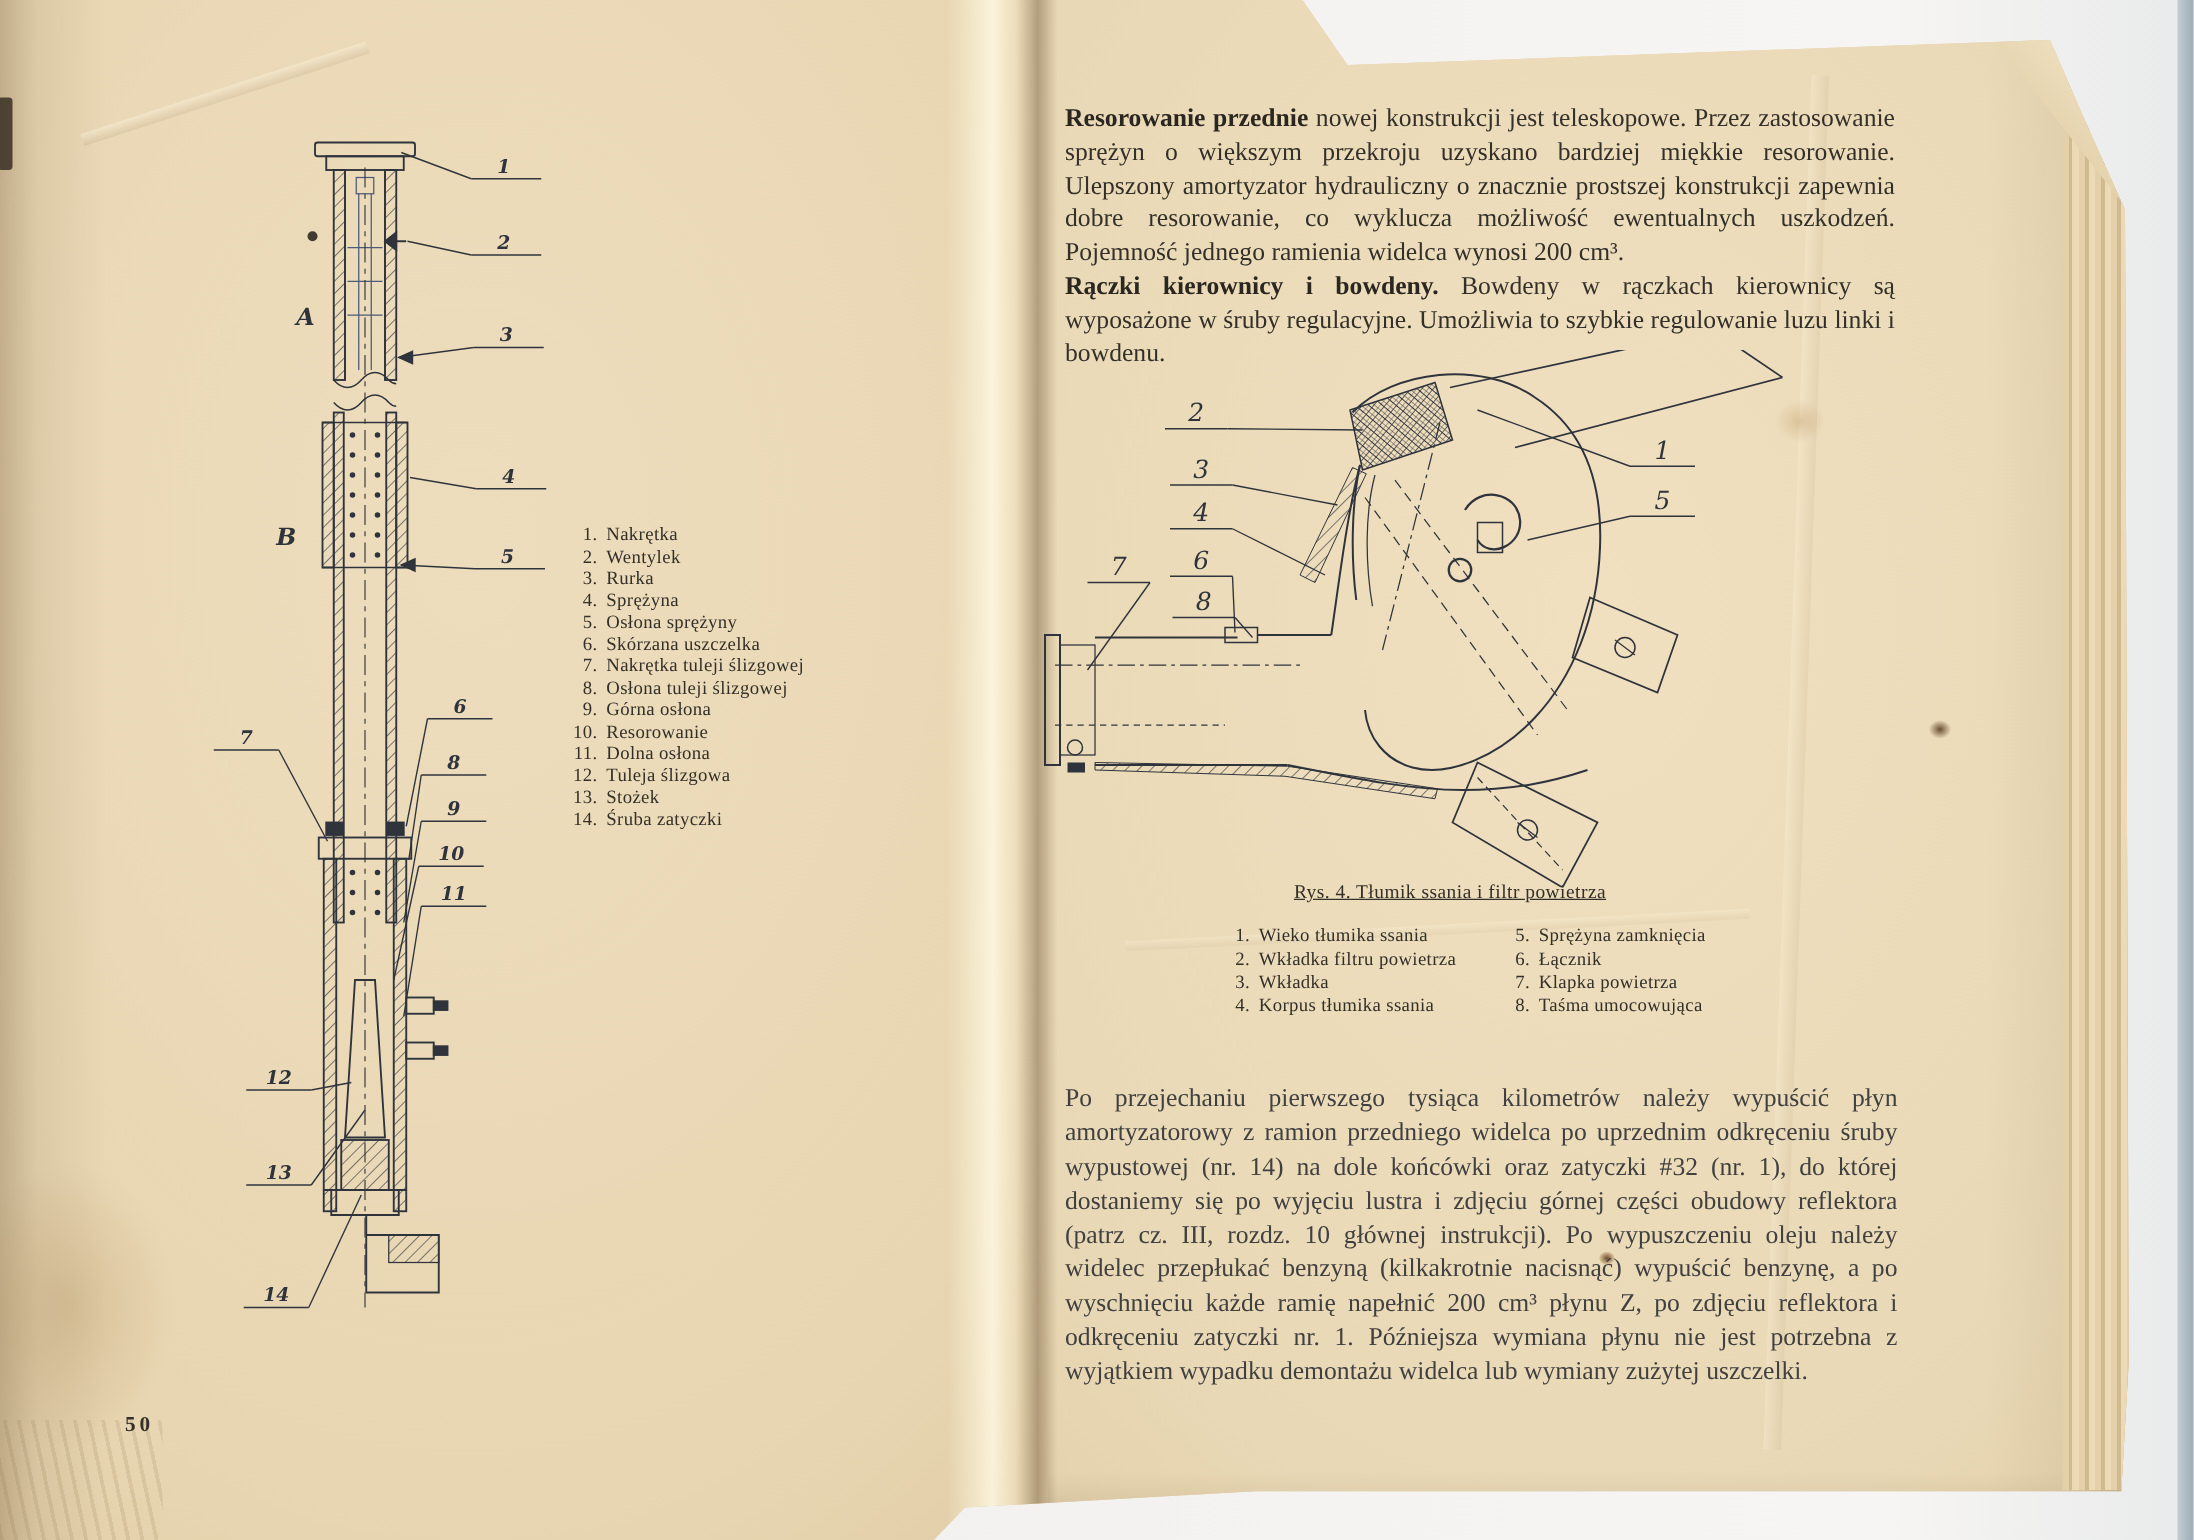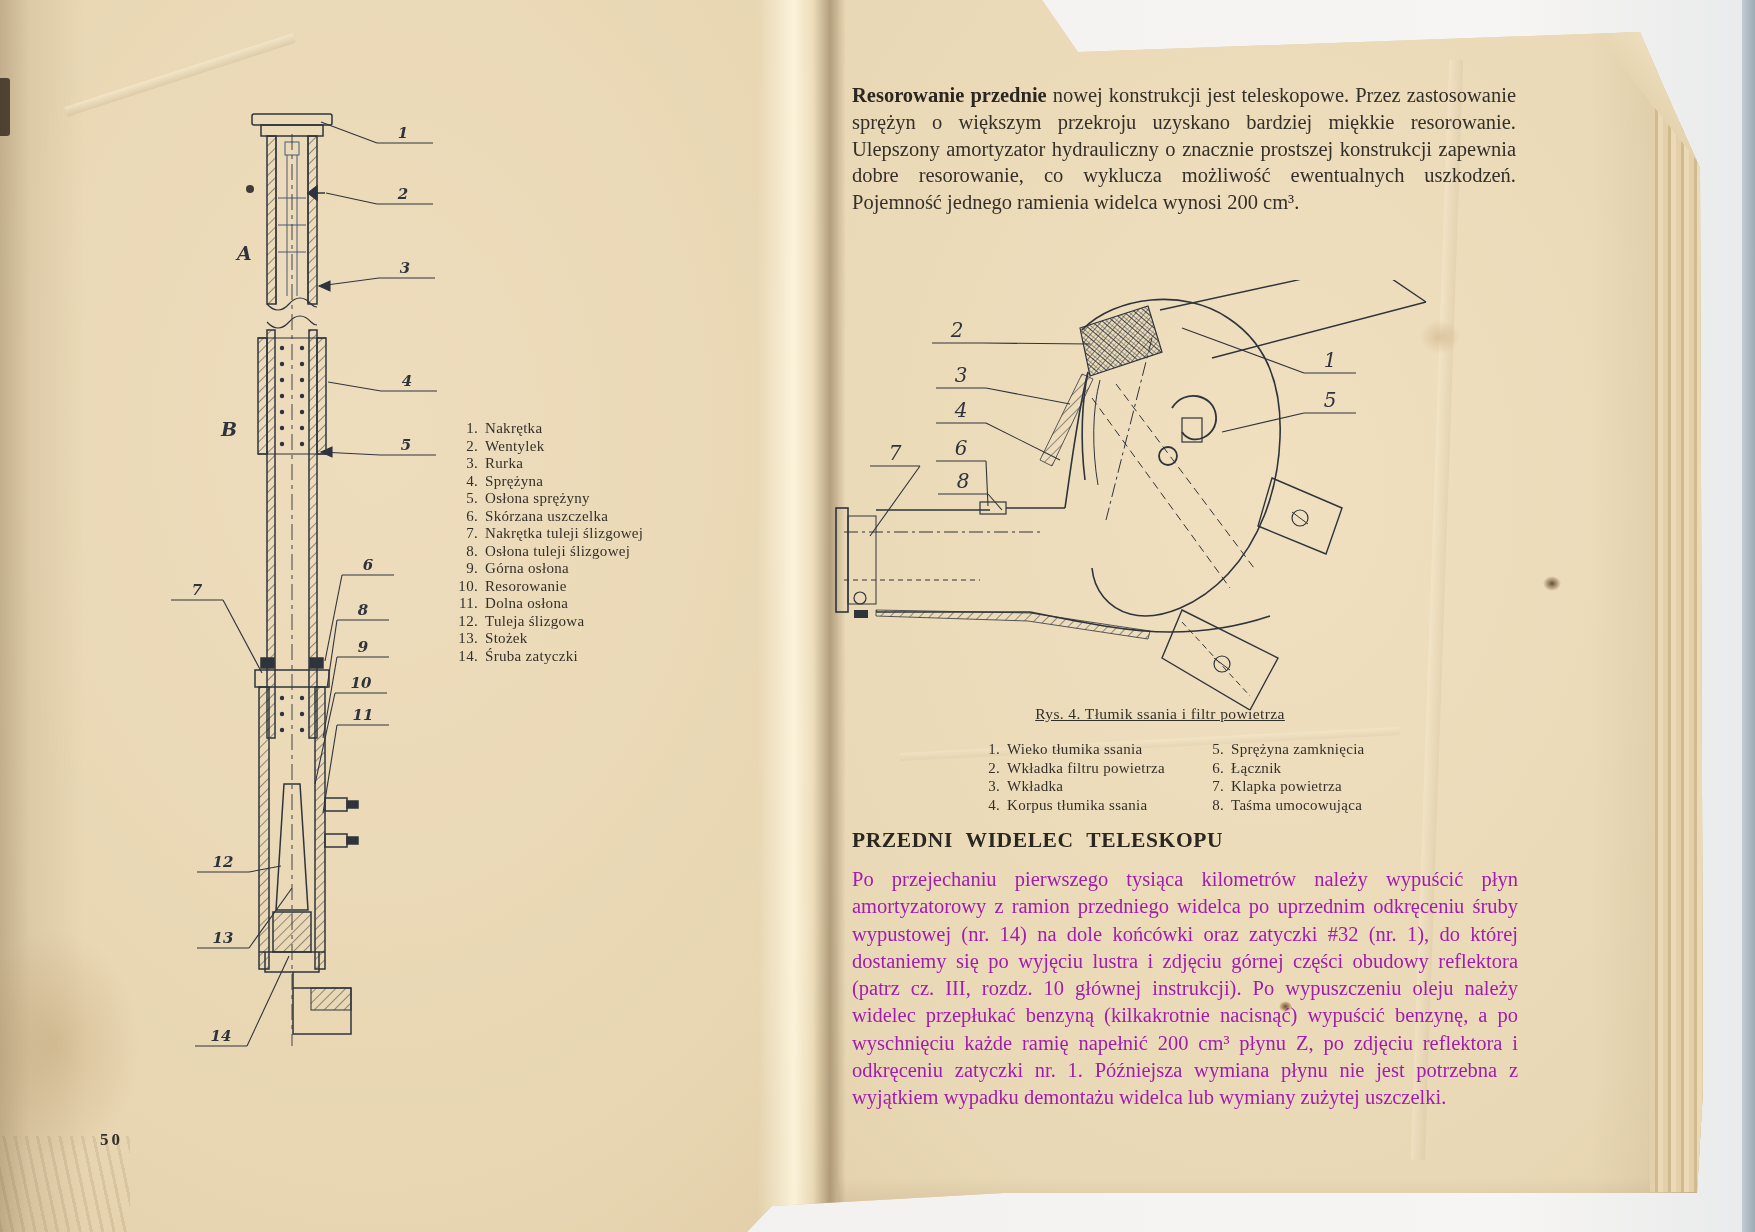--- a/index.html
+++ b/index.html
@@ -82,21 +82,21 @@
     font-size:15px; line-height:18.6px; color:#33302a; letter-spacing:.3px; }
   .parts4col li { display:flex; }
   .parts4col .pn { width:18px; text-align:right; margin-right:7px; }
   .p4c1 { left:982px; }
   .p4c2 { left:1206px; }
 
   .heading { position:absolute; left:852px; top:828px; font-size:21.5px; font-weight:bold;
     letter-spacing:.6px; word-spacing:7px; color:#2a2620; }
 
   .para3 { position:absolute; left:852px; top:866px; width:666px;
-    font-size:20.5px; line-height:27.3px; text-align:justify; color:#a21caf; }
+    font-size:20.5px; line-height:27.3px; text-align:justify; color:#404040; }
 
   text { font-family:"DejaVu Serif","Liberation Serif",serif; }
 </style>
 </head>
 <body>
 
 <div class="scene">
 
   <div class="scan-strip"></div>
 
@@ -307,20 +307,21 @@
           <span class="pn">14.</span>
           <span>Śruba zatyczki</span>
         </li>
     </ol>
 
 
     <div class="pageno">50</div>
 
     <div class="bodytext">
       <p><b>Resorowanie przednie</b><span> nowej konstrukcji jest teleskopowe. Przez zastosowanie sprężyn o większym przekroju uzyskano bardziej miękkie resorowanie. Ulepszony amortyzator hydrauliczny o znacznie prostszej konstrukcji zapewnia dobre resorowanie, co wyklucza możliwość ewentualnych uszkodzeń. Pojemność jednego ramienia widelca wynosi 200 cm³.</span></p>
+      <p><b>Rączki kierownicy i bowdeny.</b><span> Bowdeny w rączkach kierownicy są wyposażone w śruby regulacyjne. Umożliwia to szybkie regulowanie luzu linki i bowdenu.</span></p>
     </div>
 
     <svg class="fig4" viewBox="0 0 600 430" xmlns="http://www.w3.org/2000/svg">
       <defs>
         <pattern id="h4" width="7" height="7" patternUnits="userSpaceOnUse" patternTransform="rotate(45)">
           <line x1="0" y1="0" x2="0" y2="7" stroke="#2f343c" stroke-width="1"></line>
         </pattern>
         <pattern id="mesh4" width="7" height="7" patternUnits="userSpaceOnUse" patternTransform="rotate(40)">
           <path d="M0,0H7M0,3.5H7" stroke="#2f343c" stroke-width="0.9" fill="none"></path>
           <path d="M0,0V7M3.5,0V7" stroke="#2f343c" stroke-width="0.6" fill="none"></path>
@@ -425,18 +426,17 @@
       <li>
           <span class="pn">7.</span>
           <span>Klapka powietrza</span>
         </li>
       <li>
           <span class="pn">8.</span>
           <span>Taśma umocowująca</span>
         </li>
     </ol>
 
-    <h2 class="heading">PRZEDNI WIDELEC TELESKOPU</h2>
 
     <p class="para3">Po przejechaniu pierwszego tysiąca kilometrów należy wypuścić płyn amortyzatorowy z ramion przedniego widelca po uprzednim odkręceniu śruby wypustowej (nr. 14) na dole końcówki oraz zatyczki #32 (nr. 1), do której dostaniemy się po wyjęciu lustra i zdjęciu górnej części obudowy reflektora (patrz cz. III, rozdz. 10 głównej instrukcji). Po wypuszczeniu oleju należy widelec przepłukać benzyną (kilkakrotnie nacisnąć) wypuścić benzynę, a po wyschnięciu każde ramię napełnić 200 cm³ płynu Z, po zdjęciu reflektora i odkręceniu zatyczki nr. 1. Późniejsza wymiana płynu nie jest potrzebna z wyjątkiem wypadku demontażu widelca lub wymiany zużytej uszczelki.</p>
 
   </div>
 </div>
 
 </body></html>

